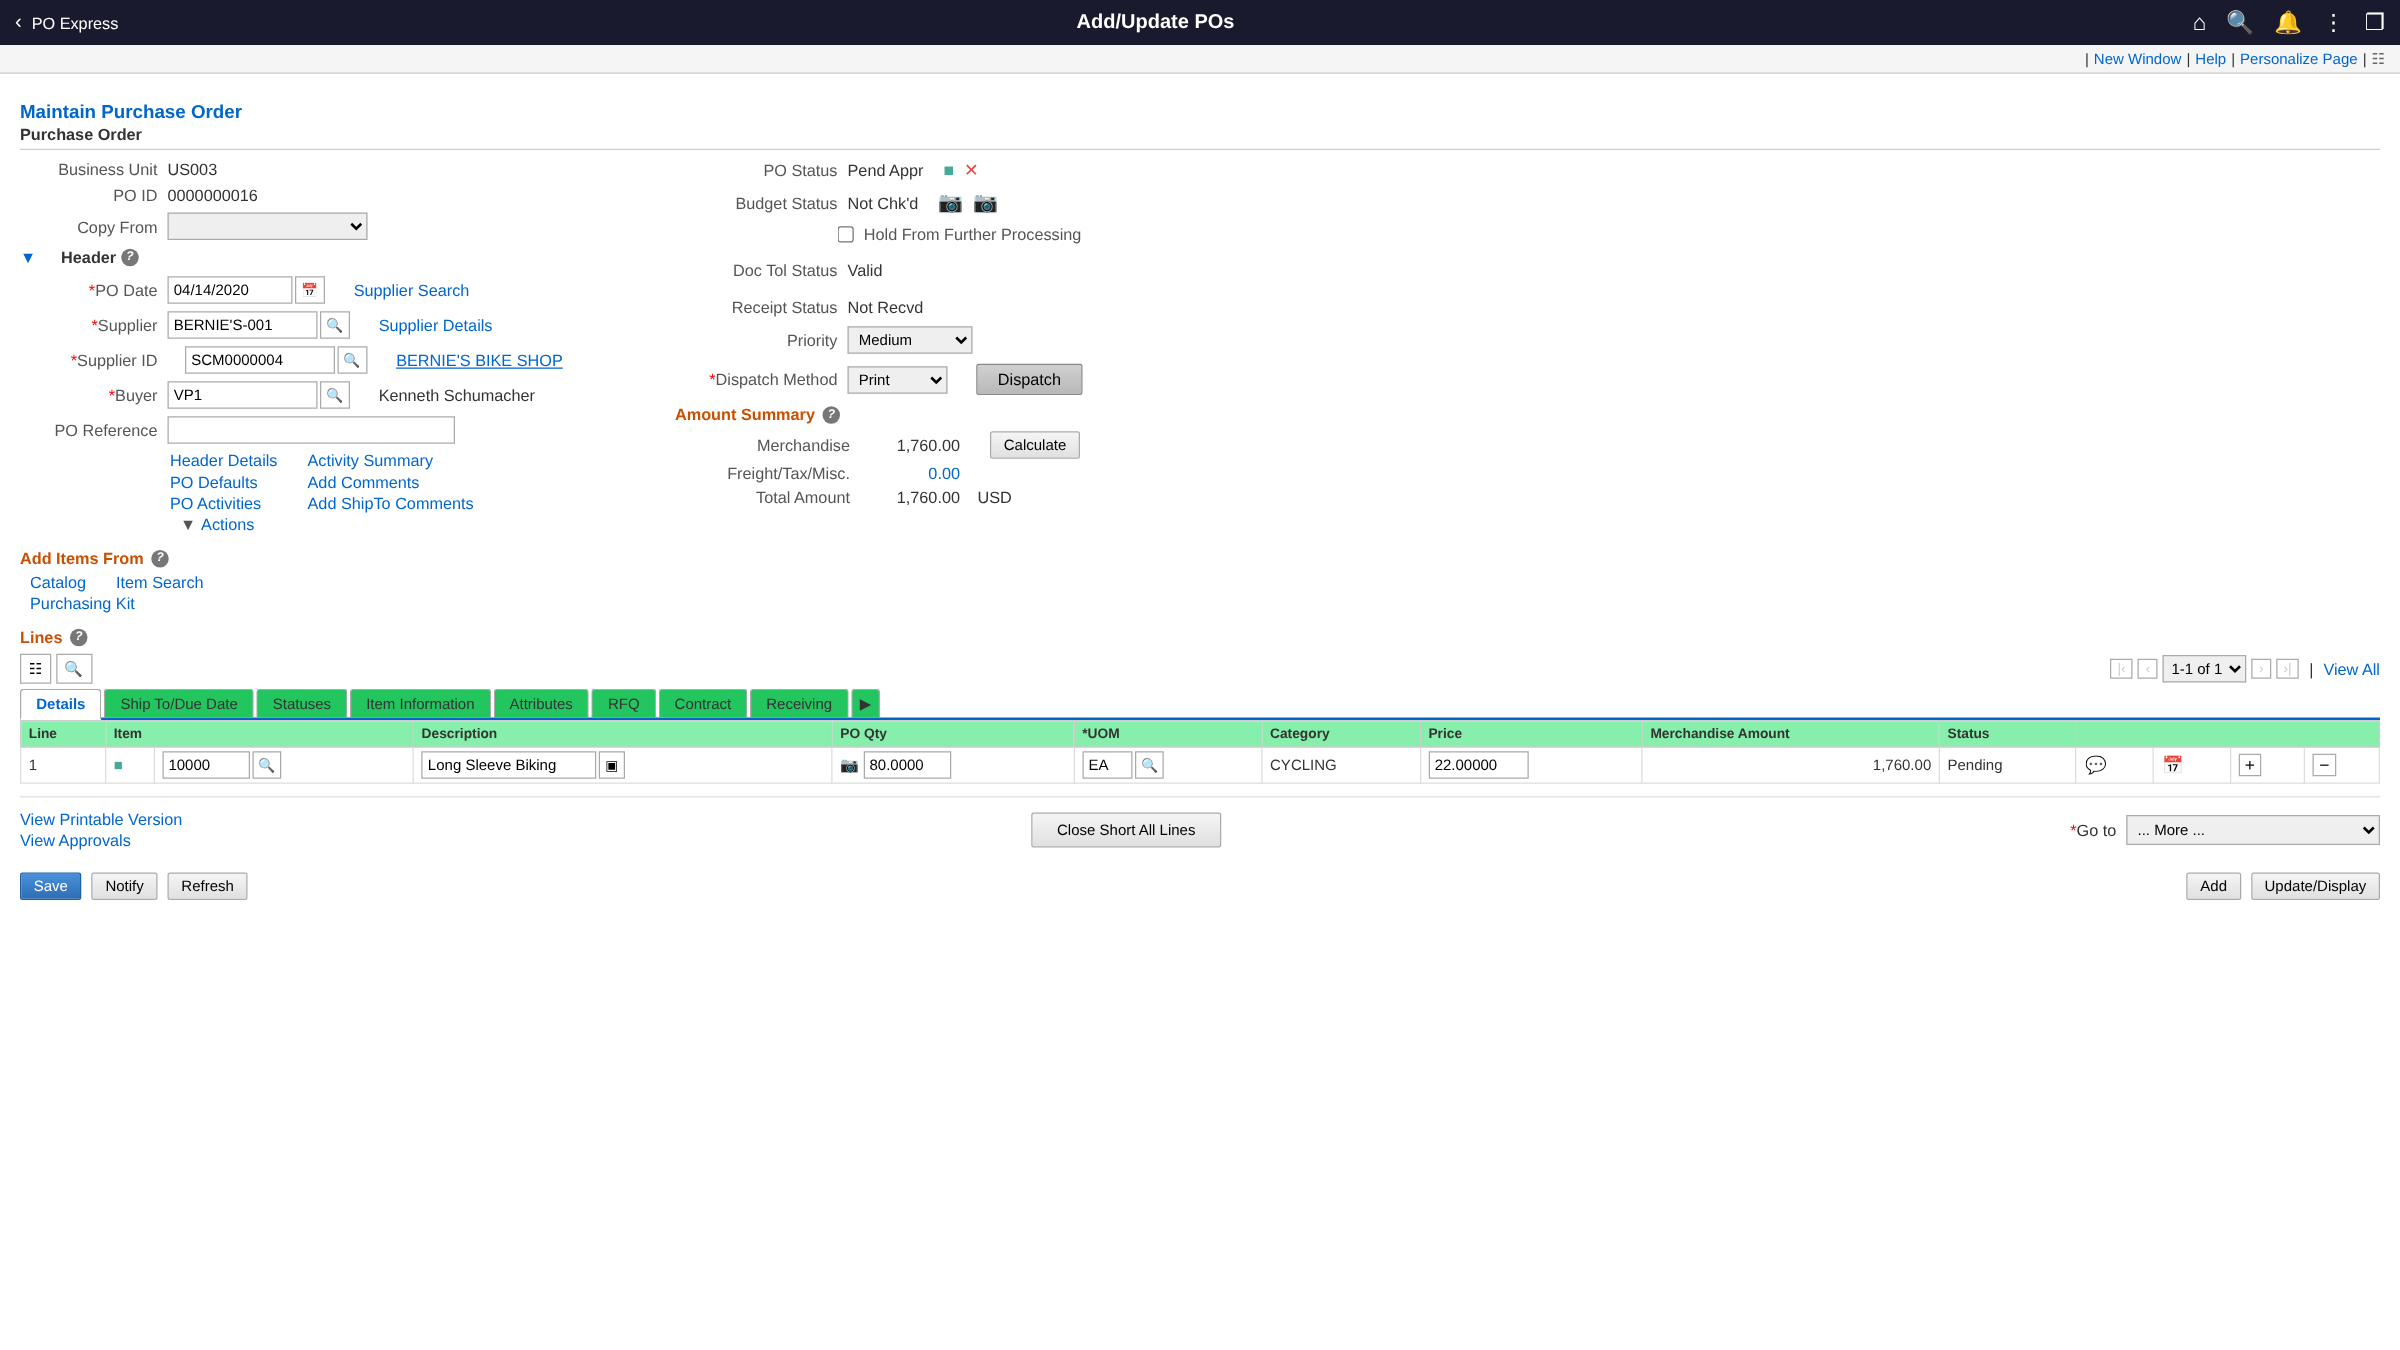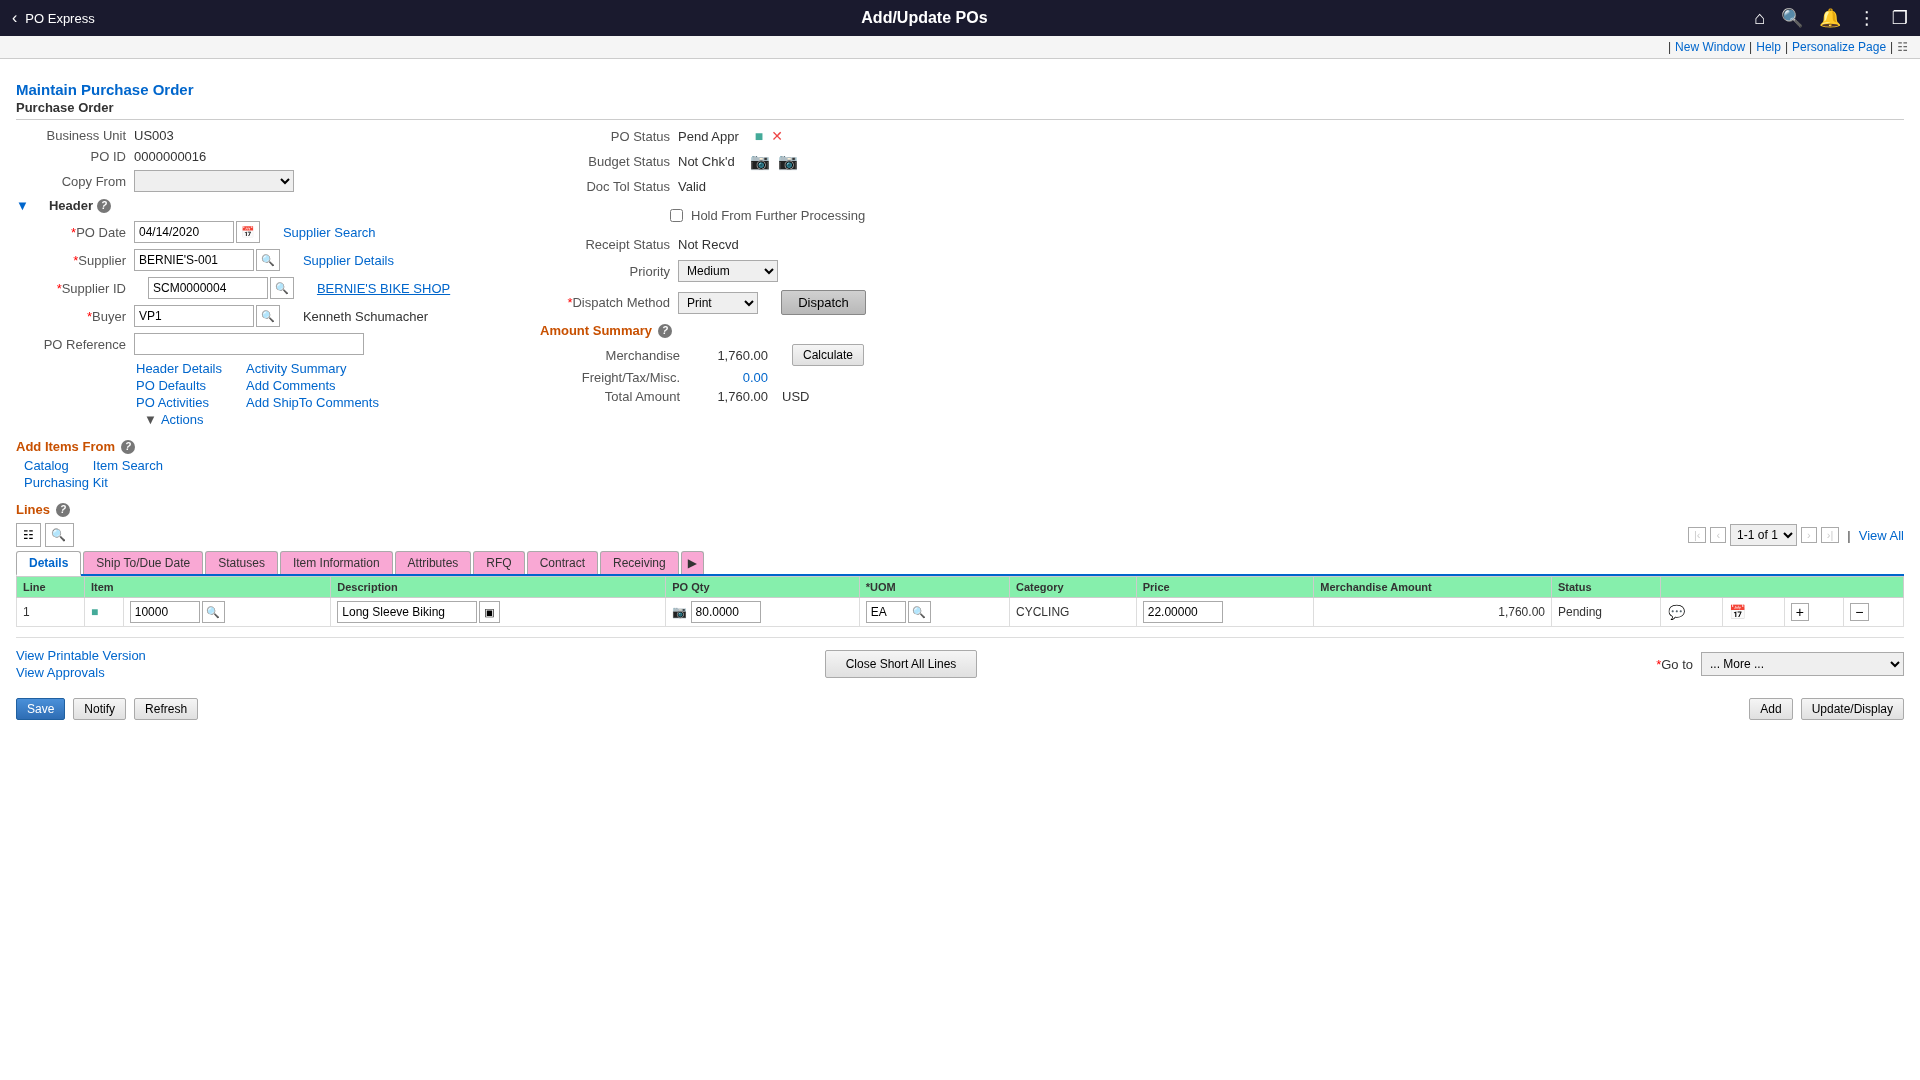--- a/index.html
+++ b/index.html
@@ -145,21 +145,21 @@
       background: none; border: 1px solid #aaa;
       padding: 2px 6px; cursor: pointer; font-size: 12px;
       height: 24px; display: inline-flex; align-items: center;
     }
 
     
     .tabs { display: flex; gap: 0; border-bottom: 2px solid #0066cc; margin-bottom: 0; }
     .tab {
       border: 1px solid #aaa; border-bottom: none;
       padding: 4px 12px; cursor: pointer; font-size: 12px;
-      background: #f9a8d4; margin-right: 2px;
+      background: #22c55e; margin-right: 2px;
       border-radius: 3px 3px 0 0;
     }
     .tab.active {
       background: #fff; border-bottom: 2px solid #fff;
       font-weight: bold; color: #0066cc;
       margin-bottom: -2px;
     }
     .tab-more { padding: 4px 6px; }
 
     
@@ -370,28 +370,28 @@
         <span class="icon-red">✕</span>
       </div>
 
       <div class="form-row" style="margin-bottom:8px;">
         <span class="form-label" style="width:130px;">Budget Status</span>
         <span class="form-value" style="margin-right:8px;">Not Chk'd</span>
         <span class="icon-yellow" style="font-size:16px;">📷</span>
         <span class="icon-yellow" style="font-size:16px;">📷</span>
       </div>
 
+      <div class="form-row" style="margin-bottom:14px; margin-left:130px;">
+        <input type="checkbox" id="holdCheck" style="">
+        <label for="holdCheck" style="color:#555;">Hold From Further Processing</label>
+      </div>
+
       <div class="form-row" style="margin-bottom:14px;">
         <span class="form-label" style="width:130px;">Doc Tol Status</span>
         <span class="form-value">Valid</span>
-      </div>
-
-      <div class="form-row" style="margin-bottom:14px; margin-left:130px;">
-        <input type="checkbox" id="holdCheck" style="">
-        <label for="holdCheck" style="color:#555;">Hold From Further Processing</label>
       </div>
 
       <div class="form-row" style="margin-bottom:8px;">
         <span class="form-label" style="width:130px;">Receipt Status</span>
         <span class="form-value">Not Recvd</span>
       </div>
 
       <div class="form-row" style="margin-bottom:8px;">
         <span class="form-label" style="width:130px;">Priority</span>
         <select class="priority-select">

